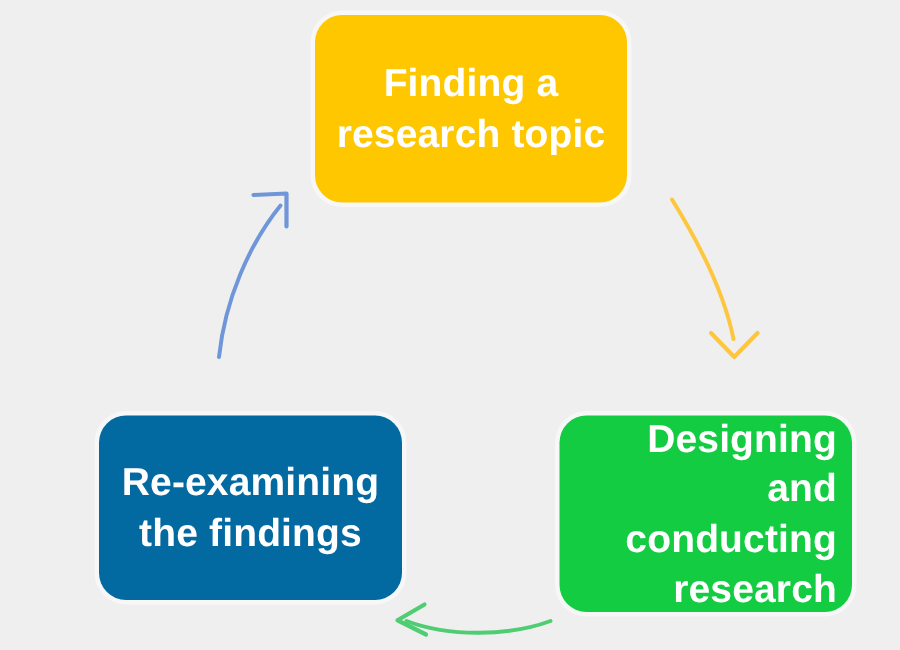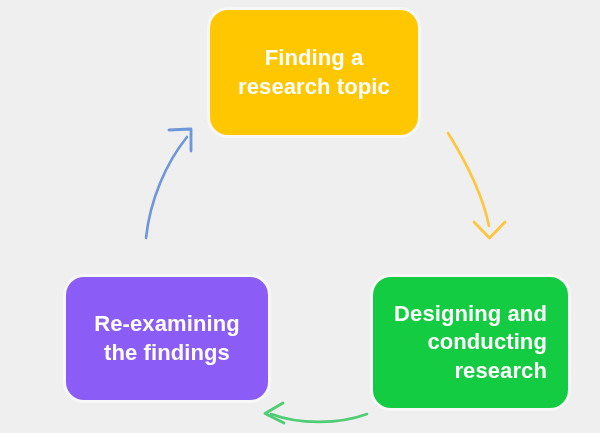--- a/index.html
+++ b/index.html
@@ -30,21 +30,21 @@
   }
   .node {
     position: absolute;
     display: flex;
     align-items: center;
     justify-content: center;
     text-align: center;
     border-radius: 18px;
     color: #ffffff;
     font-weight: 600;
-    font-size: 22px;
+    font-size: 26px;
     line-height: 1.28;
     letter-spacing: 0.1px;
     box-sizing: border-box;
     padding: 4px 10px;
     box-shadow: 0 0 0 3px #f7f7f7;
   }
   .node-label {
     display: block;
     white-space: pre-line;
   }
@@ -61,21 +61,21 @@
     width: 195px;
     height: 131px;
     background: #13cc42;
     text-align: right;
   }
   #node-reexamine {
     left: 66px;
     top: 277px;
     width: 202px;
     height: 123px;
-    background: #8b5cf6;
+    background: #0369a1;
   }
 </style>
 </head>
 <body>
 
 <div id="canvas">
 
   <svg class="arrows" viewBox="0 0 600 433" width="600" height="433" xmlns="http://www.w3.org/2000/svg">
 
     <g>

